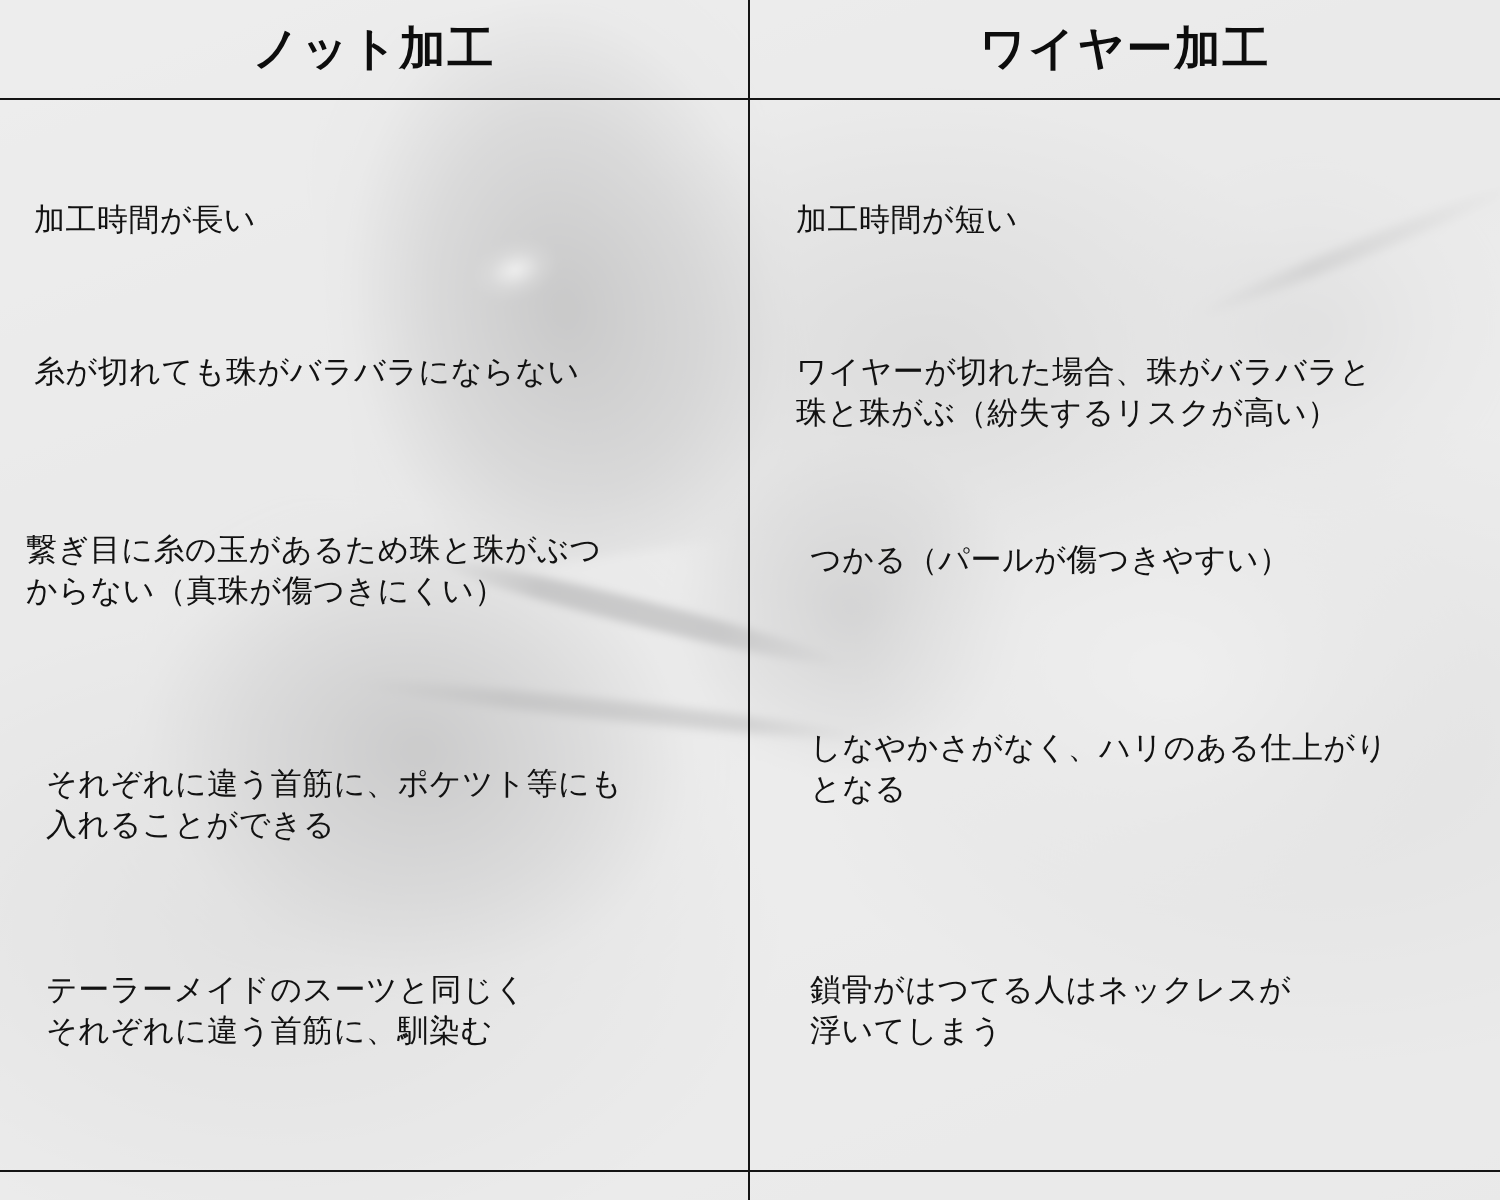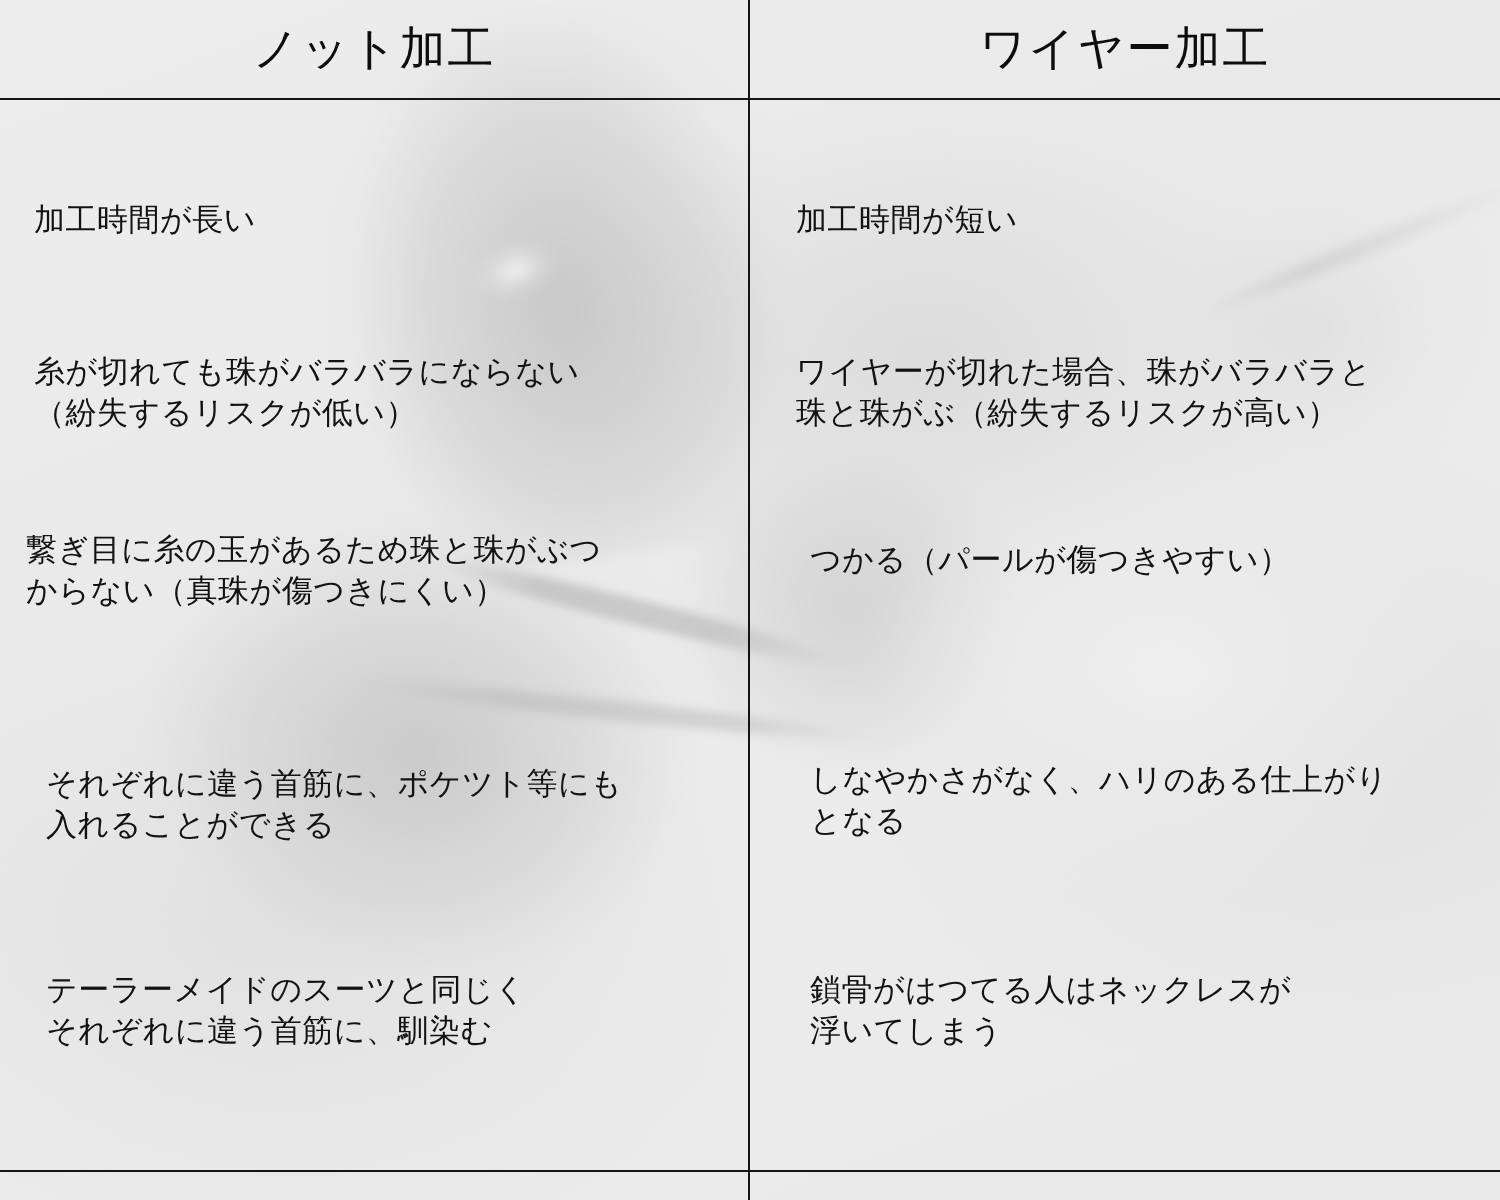--- a/index.html
+++ b/index.html
@@ -135,21 +135,21 @@
   .col-head {
     height: 100px;
     box-sizing: border-box;
     border-bottom: 2px solid #141414;
     display: flex;
     align-items: center;
     justify-content: center;
   }
   .col-head .title {
     font-family: "DejaVu Sans", "Liberation Sans", sans-serif;
-    font-weight: normal;
+    font-weight: bold;
     font-size: 46px;
     letter-spacing: 2px;
     color: #0d0d0d;
     white-space: nowrap;
   }
 
   .col-body {
     flex: 1;
     position: relative;
     padding: 0;
@@ -169,21 +169,21 @@
   .L1 { left: 34px;  top: 100px; width: 660px; }
   .L2 { left: 26px;  top: 252px; width: 690px; margin-left: 8px; }
   .L3 { left: 26px;  top: 430px; width: 690px; }
   .L4 { left: 46px;  top: 664px; width: 670px; }
   .L5 { left: 46px;  top: 870px; width: 680px; }
 
   
   .R1 { left: 46px;  top: 100px; width: 640px; }
   .R2 { left: 46px;  top: 252px; width: 690px; }
   .R3 { left: 60px;  top: 440px; width: 680px; }
-  .R4 { left: 60px;  top: 660px; width: 690px; }
+  .R4 { left: 60px;  top: 628px; width: 690px; }
   .R5 { left: 60px;  top: 870px; width: 680px; }
 
   .bottom-rule {
     position: absolute;
     left: 0; right: 0; bottom: 28px;
     height: 2px;
     background: #141414;
     z-index: 3;
   }
 </style>
@@ -213,21 +213,20 @@
         <span class="title">ノット加工</span>
       </div>
       <div class="col-body">
 
         <div class="cell L1">
           <p>加工時間が長い</p>
         </div>
 
         <div class="cell L2">
           <p>糸が切れても珠がバラバラにならない</p>
-          <p>（紛失するリスクが低い）</p>
         </div>
 
         <div class="cell L3">
           <p>繋ぎ目に糸の玉があるため珠と珠がぶつ</p>
           <p>からない（真珠が傷つきにくい）</p>
         </div>
 
         <div class="cell L4">
           <p>それぞれに違う首筋に、ポケツト等にも</p>
           <p>入れることができる</p>

